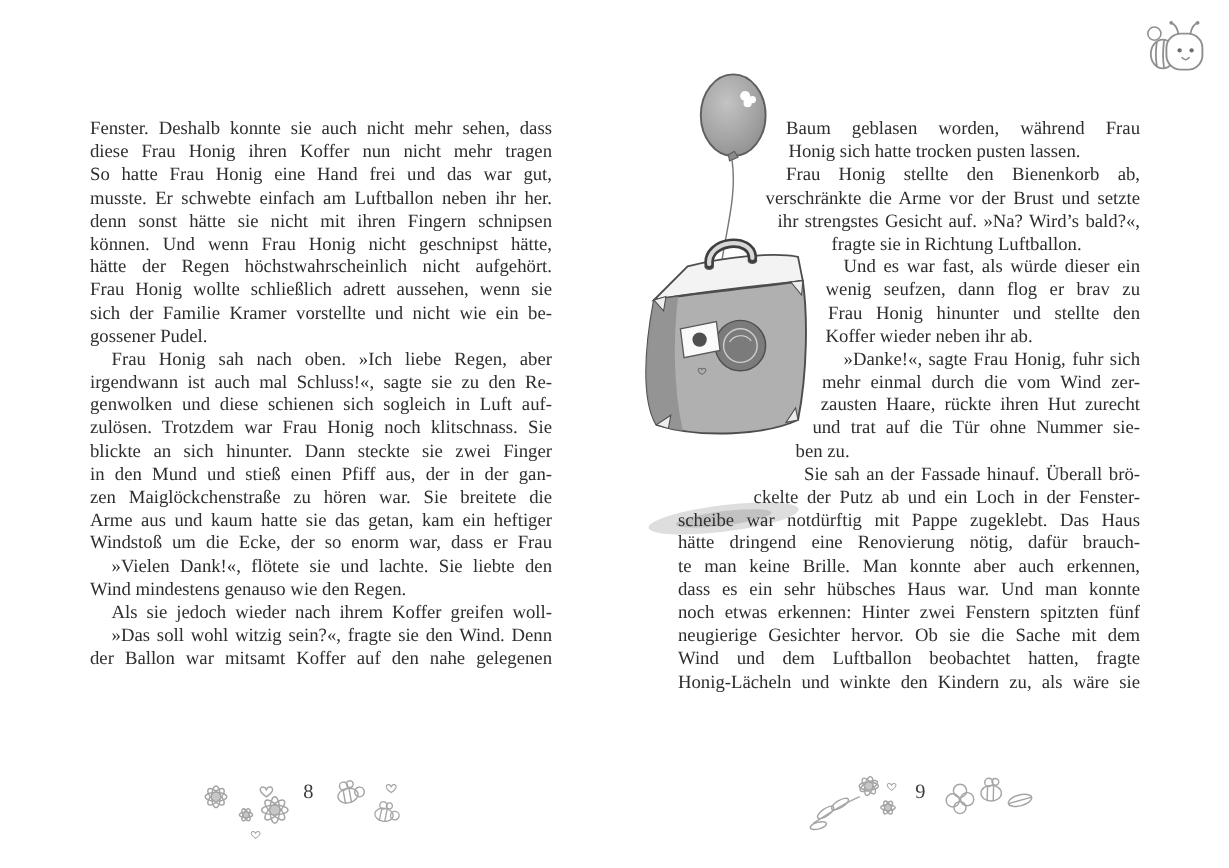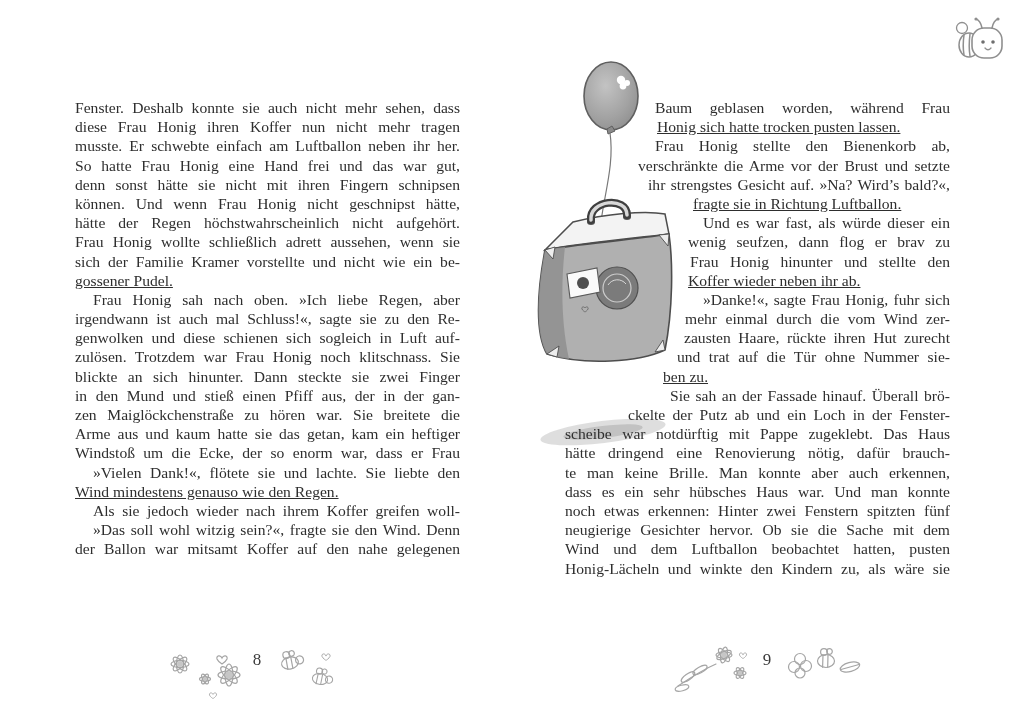--- a/index.html
+++ b/index.html
@@ -9,21 +9,21 @@
     font-family:"Liberation Serif","DejaVu Serif",serif;color:#2e2e2e;
   }
   .text-col{position:absolute;top:98px;width:385px;font-size:15.6px;}
   .left-text{left:75px;}
   .right-text{left:565px;}
   .line{
     height:19.2px;line-height:19.2px;
     text-align:justify;text-align-last:justify;
     white-space:normal;overflow:visible;
   }
-  .line.plast{text-align-last:left;text-decoration:underline;}
+  .line.plast{text-align-last:left;}
   .line.pstart{text-indent:18px;}
   
   .right-text .line:nth-child(1){padding-left:90px}
   .right-text .line:nth-child(2){padding-left:92px}
   .right-text .line:nth-child(3){padding-left:90px}
   .right-text .line:nth-child(4){padding-left:73px}
   .right-text .line:nth-child(5){padding-left:83px}
   .right-text .line:nth-child(6){padding-left:128px}
   .right-text .line:nth-child(7){padding-left:138px}
   .right-text .line:nth-child(8){padding-left:123px}
@@ -103,22 +103,22 @@
       <circle cx="46" cy="7" r="1.6" fill="#8f8f8f" stroke="none"></circle>
       <circle cx="31" cy="30" r="1.8" fill="#6e6e6e" stroke="none"></circle>
       <circle cx="41" cy="30" r="1.8" fill="#6e6e6e" stroke="none"></circle>
       <path d="M33,36 Q36,39.5 39,36" stroke-width="1.3"></path>
     </g>
   </svg>
 
   <div class="text-col left-text">
       <div class="line">Fenster. Deshalb konnte sie auch nicht mehr sehen, dass</div>
       <div class="line">diese Frau Honig ihren Koffer nun nicht mehr tragen</div>
+      <div class="line">So hatte Frau Honig eine Hand frei und das war gut,</div>
       <div class="line">musste. Er schwebte einfach am Luftballon neben ihr her.</div>
-      <div class="line">So hatte Frau Honig eine Hand frei und das war gut,</div>
       <div class="line">denn sonst hätte sie nicht mit ihren Fingern schnipsen</div>
       <div class="line">können. Und wenn Frau Honig nicht geschnipst hätte,</div>
       <div class="line">hätte der Regen höchstwahrscheinlich nicht aufgehört.</div>
       <div class="line">Frau Honig wollte schließlich adrett aussehen, wenn sie</div>
       <div class="line">sich der Familie Kramer vorstellte und nicht wie ein be-</div>
       <div class="line plast">gossener Pudel.</div>
       <div class="line pstart">Frau Honig sah nach oben. »Ich liebe Regen, aber</div>
       <div class="line">irgendwann ist auch mal Schluss!«, sagte sie zu den Re-</div>
       <div class="line">genwolken und diese schienen sich sogleich in Luft auf-</div>
       <div class="line">zulösen. Trotzdem war Frau Honig noch klitschnass. Sie</div>
@@ -151,21 +151,21 @@
       <div class="line">und trat auf die Tür ohne Nummer sie-</div>
       <div class="line plast">ben zu.</div>
       <div class="line">Sie sah an der Fassade hinauf. Überall brö-</div>
       <div class="line">ckelte der Putz ab und ein Loch in der Fenster-</div>
       <div class="line">scheibe war notdürftig mit Pappe zugeklebt. Das Haus</div>
       <div class="line">hätte dringend eine Renovierung nötig, dafür brauch-</div>
       <div class="line">te man keine Brille. Man konnte aber auch erkennen,</div>
       <div class="line">dass es ein sehr hübsches Haus war. Und man konnte</div>
       <div class="line">noch etwas erkennen: Hinter zwei Fenstern spitzten fünf</div>
       <div class="line">neugierige Gesichter hervor. Ob sie die Sache mit dem</div>
-      <div class="line">Wind und dem Luftballon beobachtet hatten, pusten</div>
+      <div class="line">Wind und dem Luftballon beobachtet hatten, fragte</div>
       <div class="line">Honig-Lächeln und winkte den Kindern zu, als wäre sie</div>
     </div>
 
   <svg class="deco" style="left:158px;top:644px;" width="100" height="56" viewBox="0 0 100 56">
     <g fill="none" stroke="#a5a5a5" stroke-width="1.2">
       <g transform="translate(22,20)">
         <ellipse rx="9" ry="3.6"></ellipse>
           <ellipse rx="9" ry="3.6" transform="rotate(45)"></ellipse>
         <ellipse rx="9" ry="3.6" transform="rotate(90)"></ellipse>
           <ellipse rx="9" ry="3.6" transform="rotate(135)"></ellipse>

